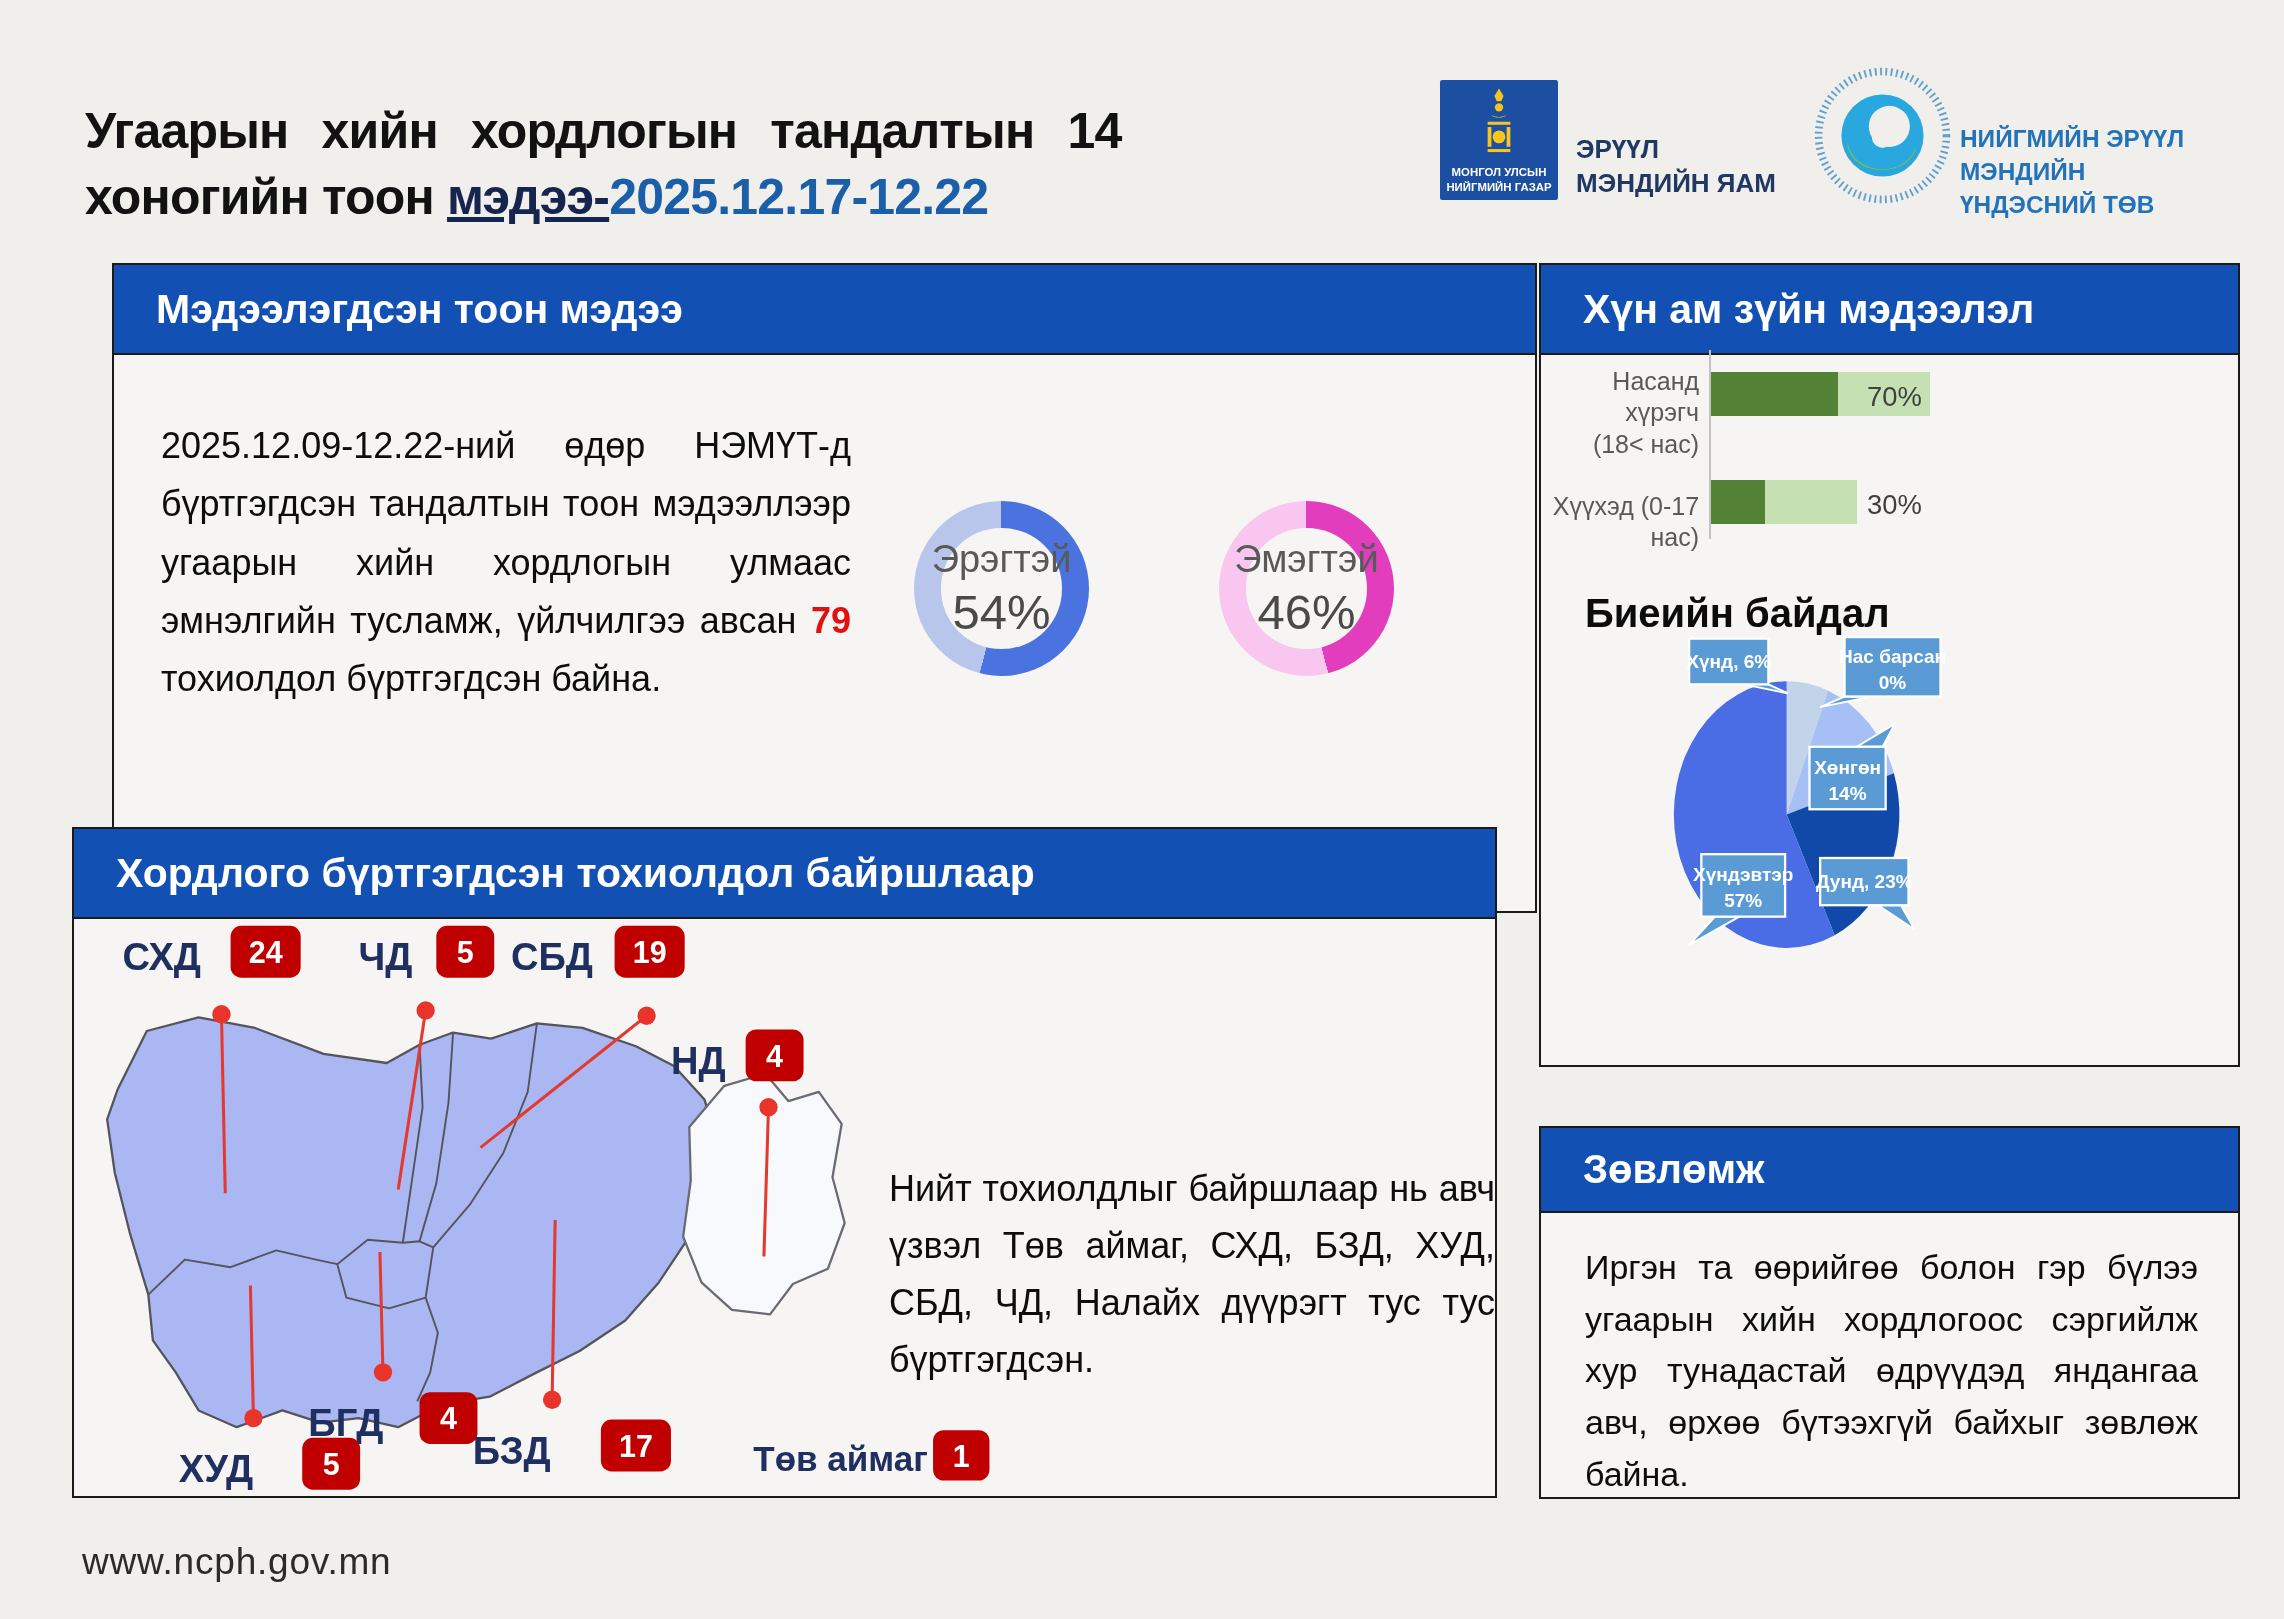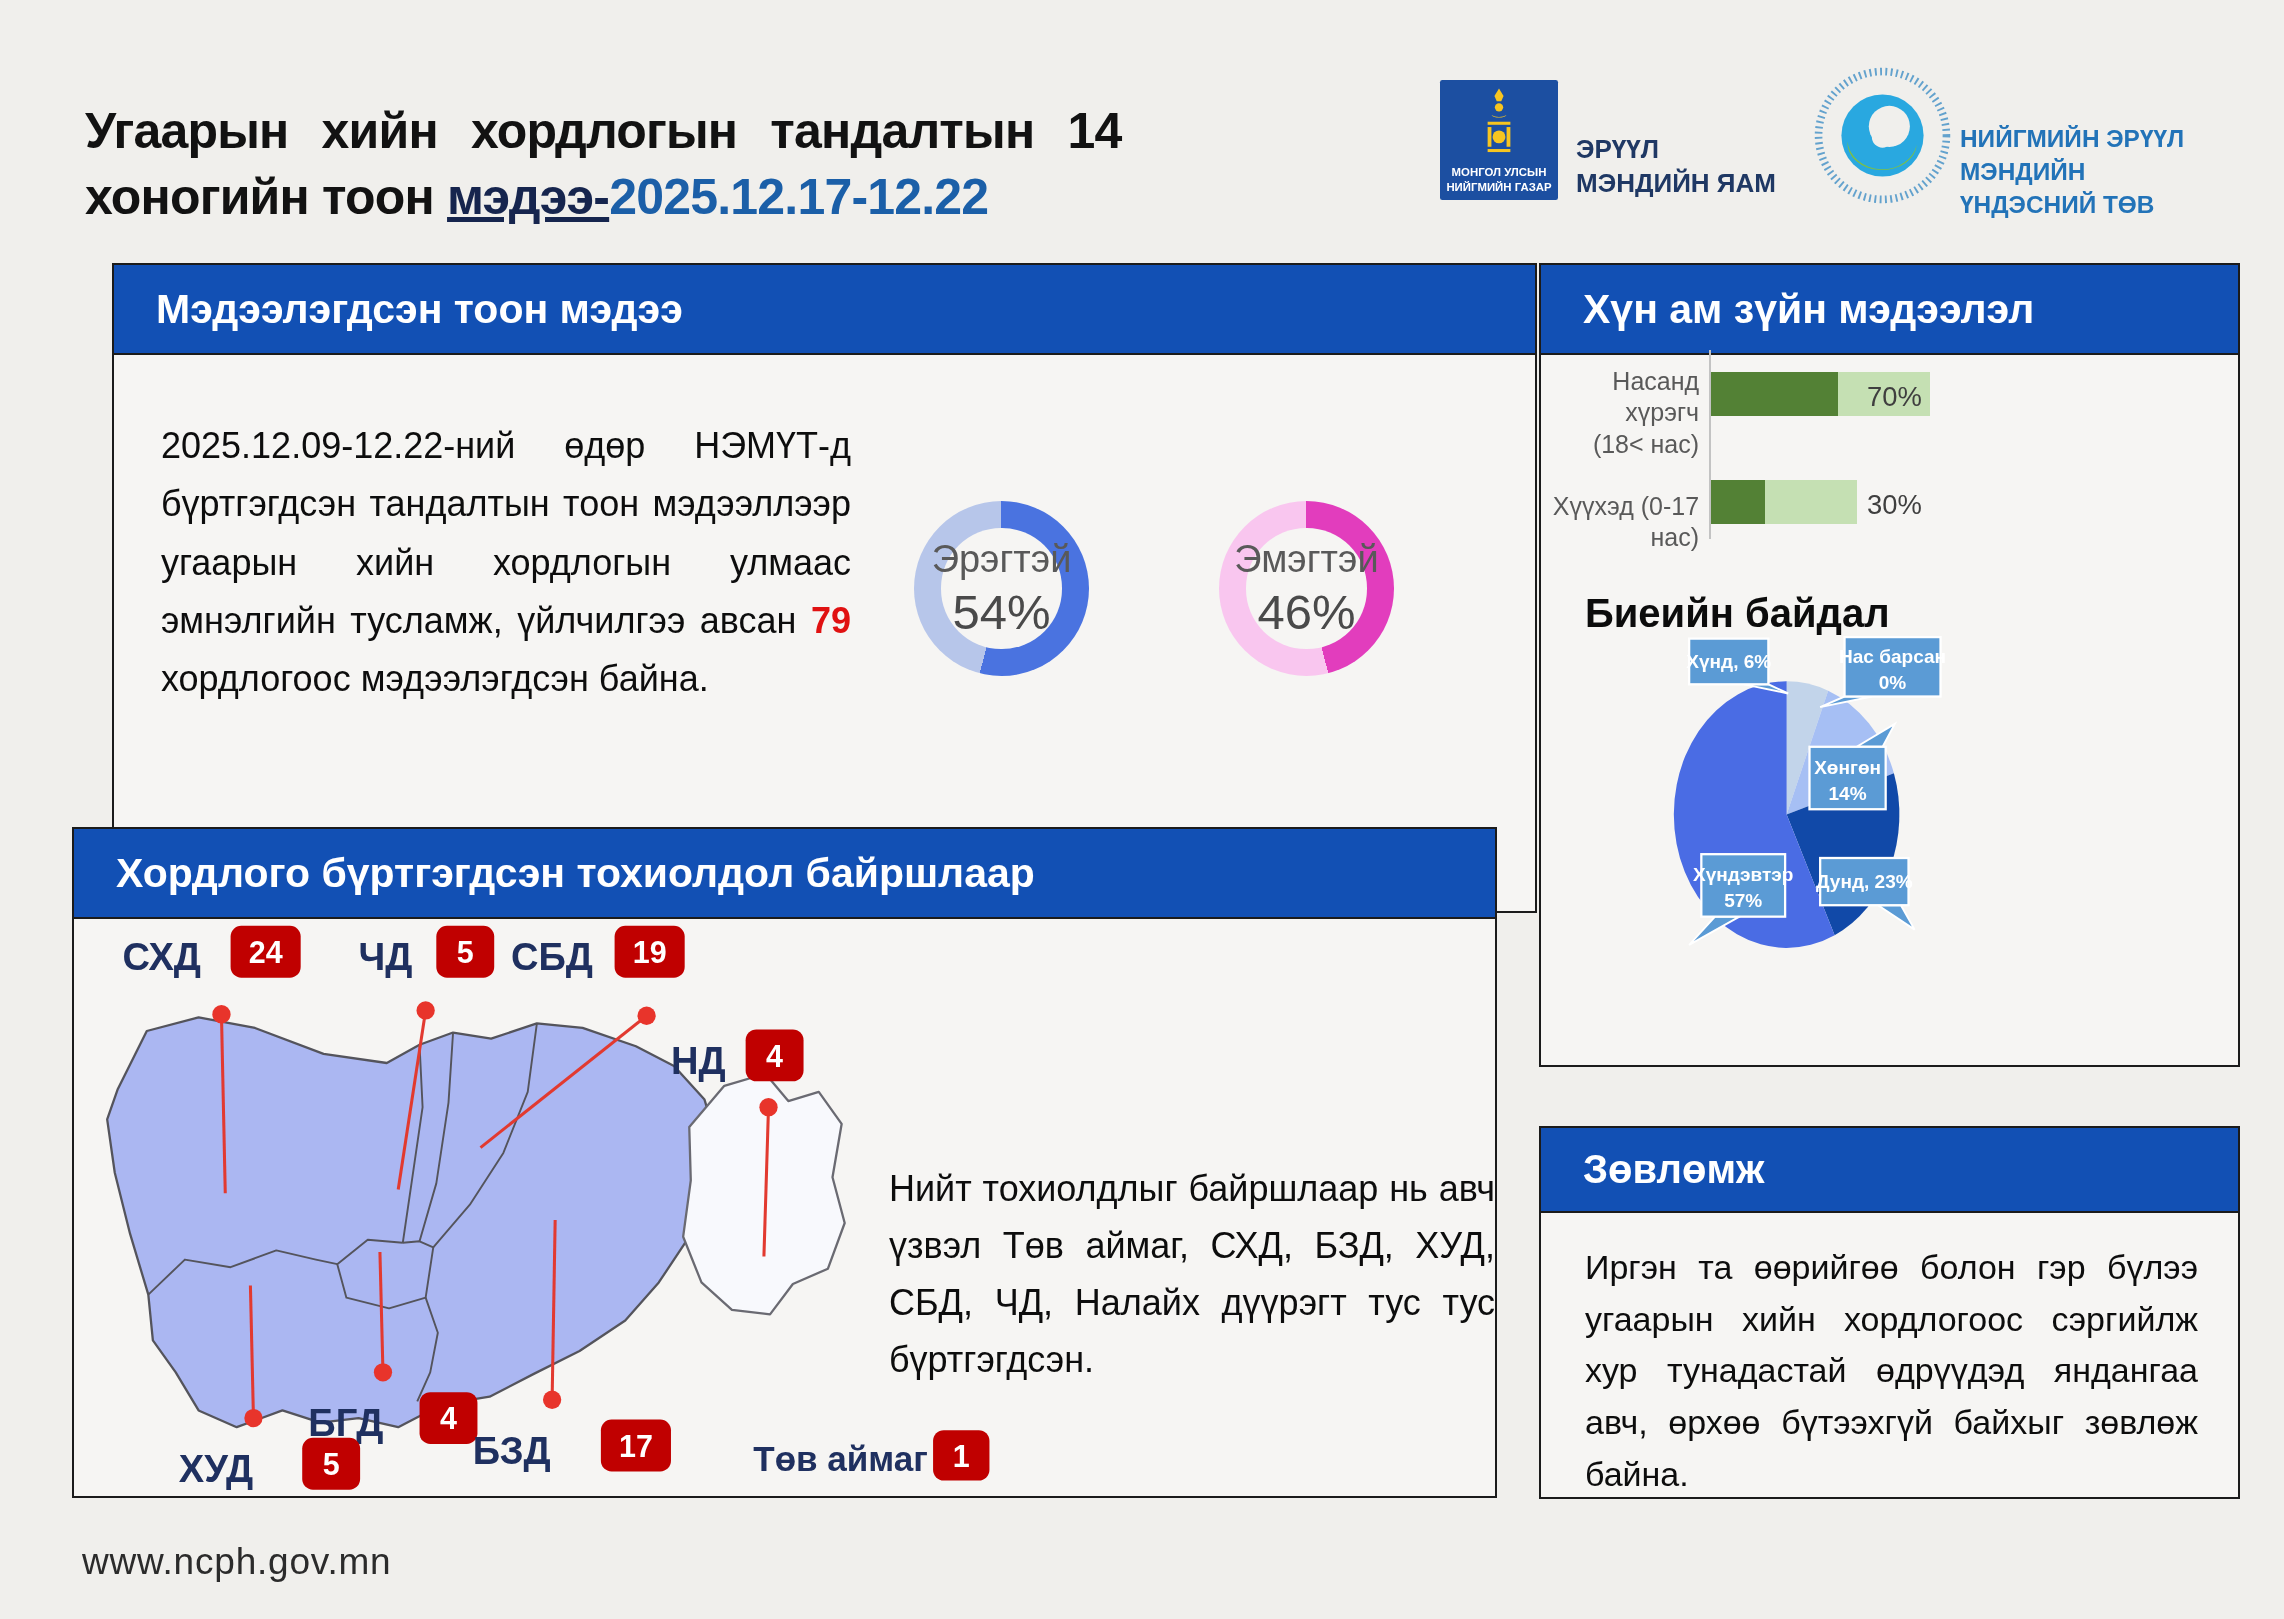--- a/index.html
+++ b/index.html
@@ -124,21 +124,21 @@
       <circle cx="90" cy="92" r="14" fill="#f0efec"></circle>
     </g>
   </svg>
   <div class="ncph-name">
     <div>НИЙГМИЙН ЭРҮҮЛ МЭНДИЙН</div>
     <div>ҮНДЭСНИЙ ТӨВ</div>
   </div>
 
   <div id="panel-reported" class="panel">
     <div class="panel-header">Мэдээлэгдсэн тоон мэдээ</div>
-    <div class="reported-text"><span>2025.12.09-12.22-ний өдөр НЭМҮТ-д бүртгэгдсэн тандалтын тоон мэдээллээр угаарын хийн хордлогын улмаас эмнэлгийн тусламж, үйлчилгээ авсан </span><span class="count">79</span><span> хордлогоос мэдээлэгдсэн байна.</span></div>
+    <div class="reported-text"><span>2025.12.09-12.22-ний өдөр НЭМҮТ-д бүртгэгдсэн тандалтын тоон мэдээллээр угаарын хийн хордлогын улмаас эмнэлгийн тусламж, үйлчилгээ авсан </span><span class="count">79</span><span> тохиолдол бүртгэгдсэн байна.</span></div>
 
     <div id="male-donut" class="donut" style="background: conic-gradient(rgb(74, 115, 224) 0deg, rgb(74, 115, 224) 54%, rgb(183, 198, 234) 54%, rgb(183, 198, 234) 100%);">
       <div class="hole">
         <div class="dlabel">Эрэгтэй</div>
         <div class="dpct">54%</div>
       </div>
     </div>
     <div id="female-donut" class="donut" style="background: conic-gradient(rgb(226, 61, 189) 0deg, rgb(226, 61, 189) 46%, rgb(249, 198, 239) 46%, rgb(249, 198, 239) 100%);">
       <div class="hole">
         <div class="dlabel">Эмэгтэй</div>

